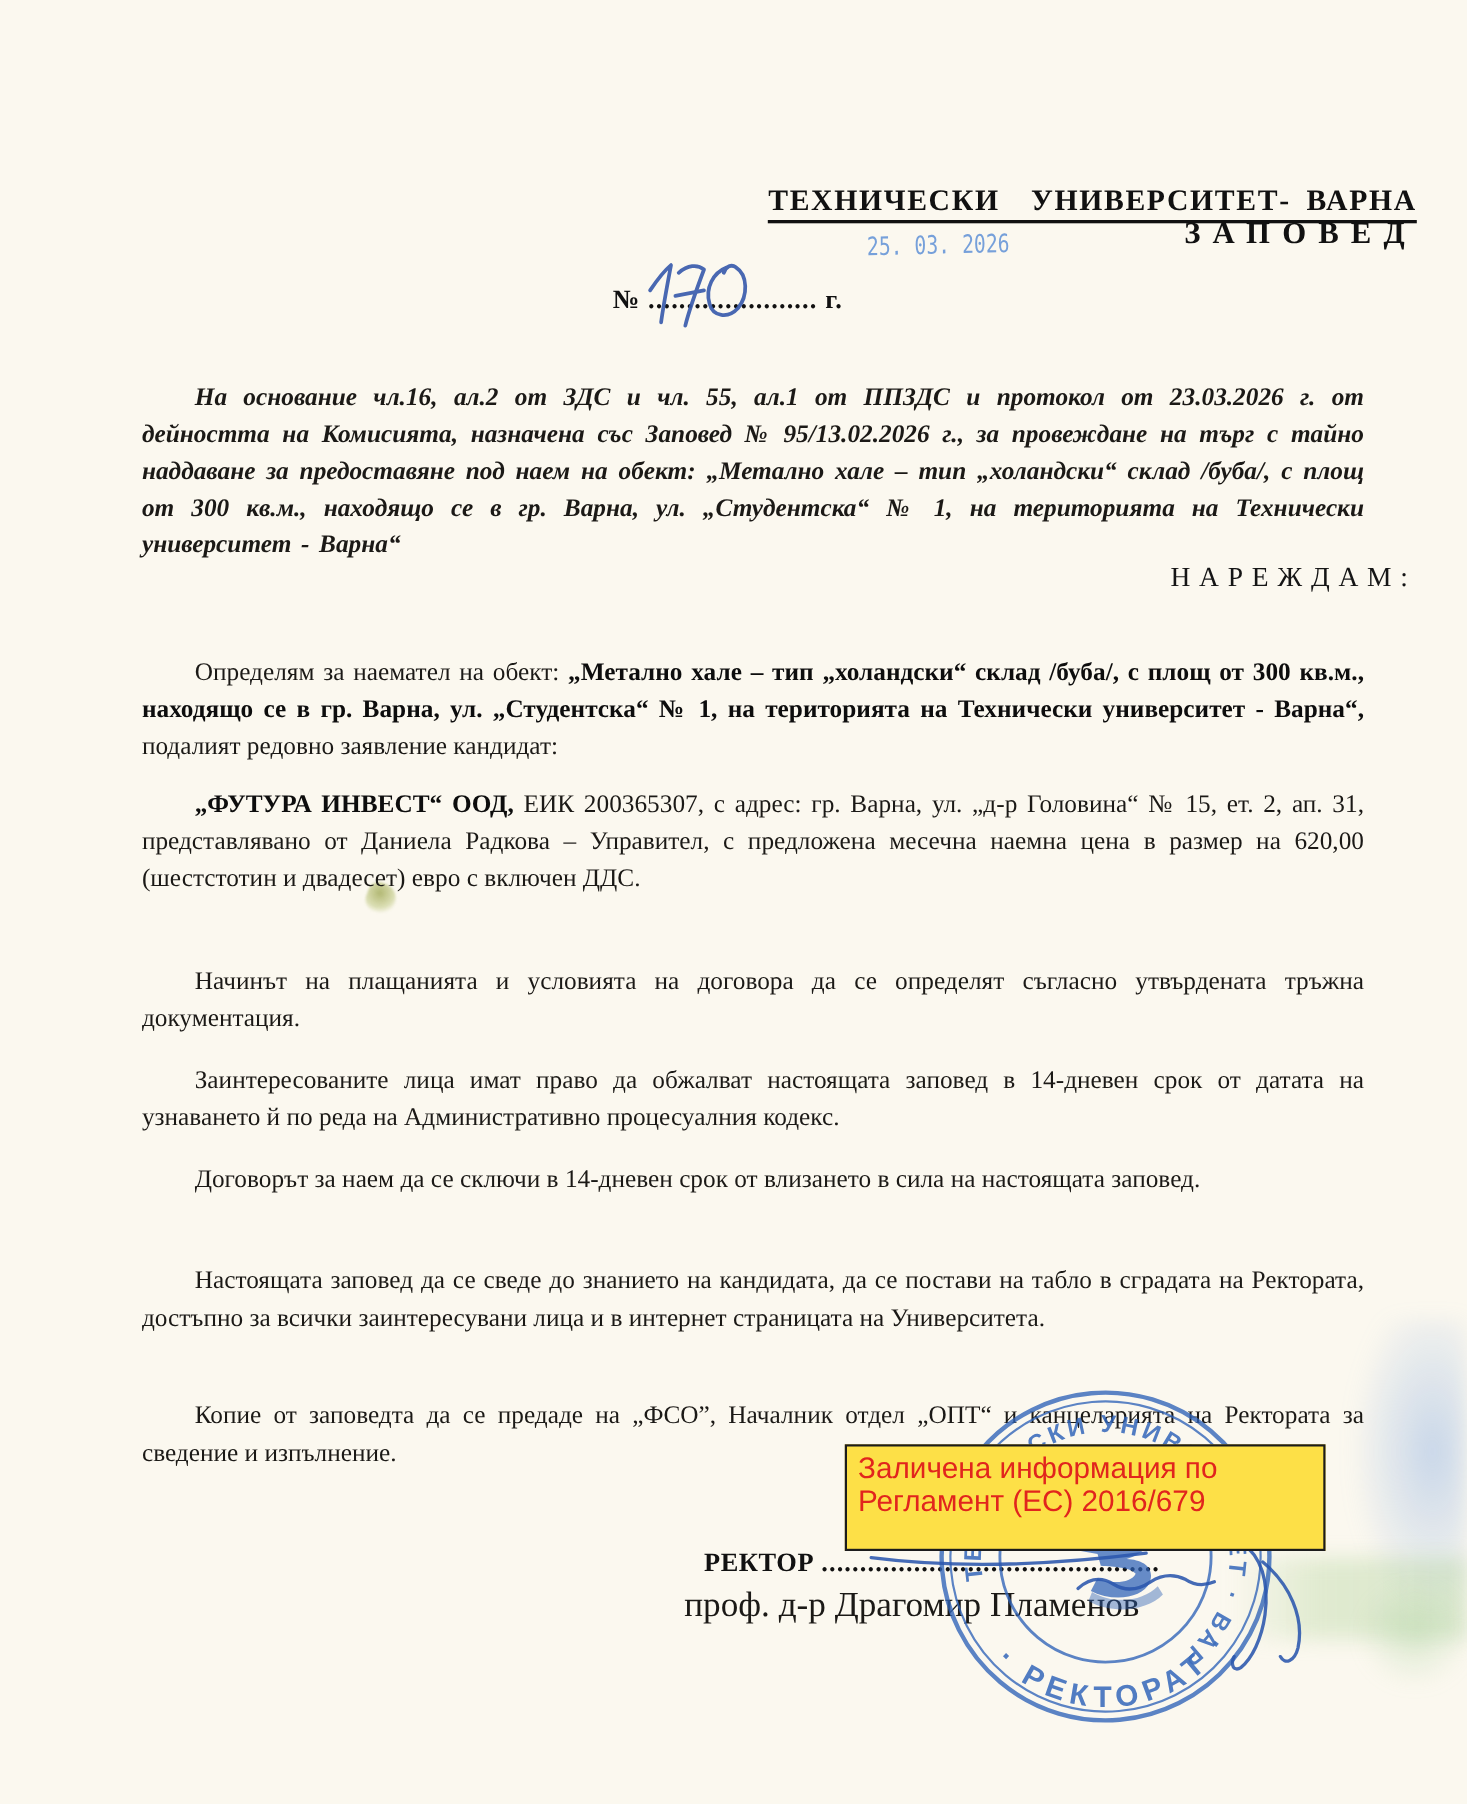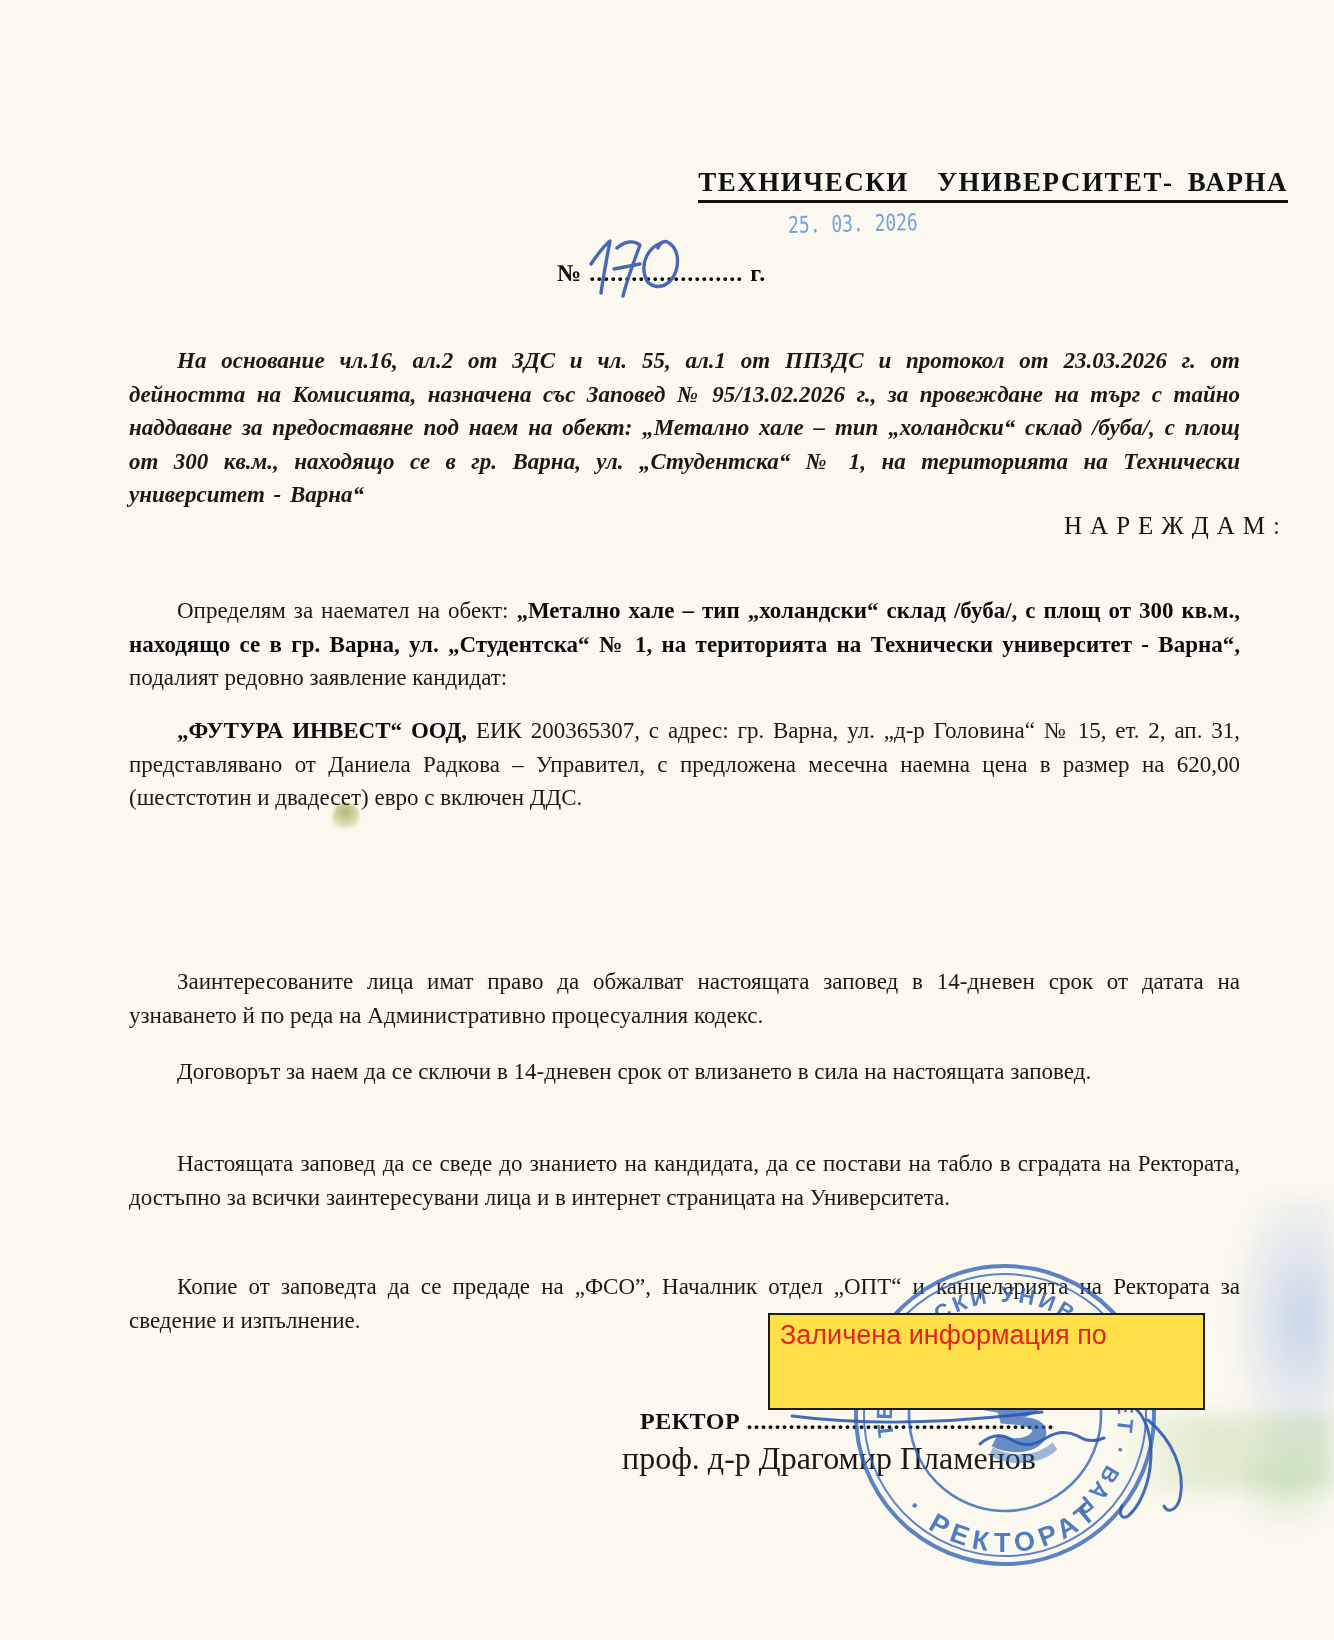--- a/index.html
+++ b/index.html
@@ -99,20 +99,21 @@
 <div class="page">
 
   <div class="tint tint-blue"></div>
   <div class="tint tint-green"></div>
   <div class="tint tint-green2"></div>
   <div class="tint smudge"></div>
 
   <div class="centerwrap doc-title">
     <span class="t-inner">ТЕХНИЧЕСКИ  УНИВЕРСИТЕТ- ВАРНА</span>
   </div>
+  <div class="centerwrap order-heading">ЗАПОВЕД</div>
 
   <div class="date-stamp">25. 03. 2026</div>
 
   <div class="number-line"><span>№</span> <span>......................</span> <span>г.</span></div>
 
   <svg class="handwritten-svg" width="115" height="66" viewBox="0 0 115 66">
     <g fill="none" stroke="#3a5cad" stroke-width="3.4" stroke-linecap="round" stroke-linejoin="round" opacity="0.92">
       <path d="M 5 28 C 11 19 18 10 24 5 C 21 21 17 42 15 57"></path>
       <path d="M 31 12 C 39 5 48 4 54 9 C 48 25 41 44 37 60"></path>
       <path d="M 28 33 L 54 28"></path>
@@ -121,20 +122,21 @@
   </svg>
 
   <p class="para p-basis">На основание чл.16, ал.2 от ЗДС и чл. 55, ал.1 от ППЗДС и протокол от 23.03.2026 г. от дейността на Комисията, назначена със Заповед № 95/13.02.2026 г., за провеждане на търг с тайно наддаване за предоставяне под наем на обект: „Метално хале – тип „холандски“ склад /буба/, с площ от 300 кв.м., находящо се в гр. Варна, ул. „Студентска“ № 1, на територията на Технически университет - Варна“</p>
 
   <div class="centerwrap command-heading">НАРЕЖДАМ:</div>
 
   <p class="para p-tenant"><span>Определям за наемател на обект: </span><b>„Метално хале – тип „холандски“ склад /буба/, с площ от 300 кв.м., находящо се в гр. Варна, ул. „Студентска“ № 1, на територията на Технически университет - Варна“,</b><span> подалият редовно заявление кандидат:</span></p>
 
   <p class="para p-company"><b>„ФУТУРА ИНВЕСТ“ ООД,</b><span> ЕИК 200365307, с адрес: гр. Варна, ул. „д-р Головина“ № 15, ет. 2, ап. 31, представлявано от Даниела Радкова – Управител, с предложена месечна наемна цена в размер на 620,00 (шестстотин и двадесет) евро с включен ДДС.</span></p>
 
+  <p class="para p-payment">Начинът на плащанията и условията на договора да се определят съгласно утвърдената тръжна документация.</p>
 
   <p class="para p-appeal">Заинтересованите лица имат право да обжалват настоящата заповед в 14-дневен срок от датата на узнаването й по реда на Административно процесуалния кодекс.</p>
 
   <p class="para p-contract">Договорът за наем да се сключи в 14-дневен срок от влизането в сила на настоящата заповед.</p>
 
   <p class="para p-notice">Настоящата заповед да се сведе до знанието на кандидата, да се постави на табло в сградата на Ректората, достъпно за всички заинтересувани лица и в интернет страницата на Университета.</p>
 
   <p class="para p-copy">Копие от заповедта да се предаде на „ФСО”, Началник отдел „ОПТ“ и канцеларията на Ректората за сведение и изпълнение.</p>
 
   <svg class="stamp-svg" width="330" height="330" viewBox="0 0 330 330">
@@ -164,18 +166,19 @@
     <g fill="none" stroke="#2b57ae" stroke-width="3" stroke-linecap="round" opacity="0.88">
       <path d="M 12 24 Q 120 38 262 20"></path>
       <path d="M 200 52 q 16 -14 32 -4 q 16 10 34 -2 q 16 -10 32 -2 q 12 8 26 2"></path>
       <path d="M 350 12 C 366 22 374 46 370 76 C 367 98 358 116 348 124 C 342 128 338 122 342 114"></path>
       <path d="M 368 28 C 392 48 406 78 400 106 C 397 118 388 122 384 114"></path>
     </g>
   </svg>
 
   <div class="redaction-box">
     <span class="rline">Заличена информация по</span>
+    <span class="rline">Регламент (ЕС) 2016/679</span>
   </div>
 
   <div class="rektor-line"><span class="lbl">РЕКТОР</span> <span class="dots">............................................</span></div>
   <div class="rektor-name">проф. д-р Драгомир Пламенов</div>
 
 </div>
 
 </body></html>

